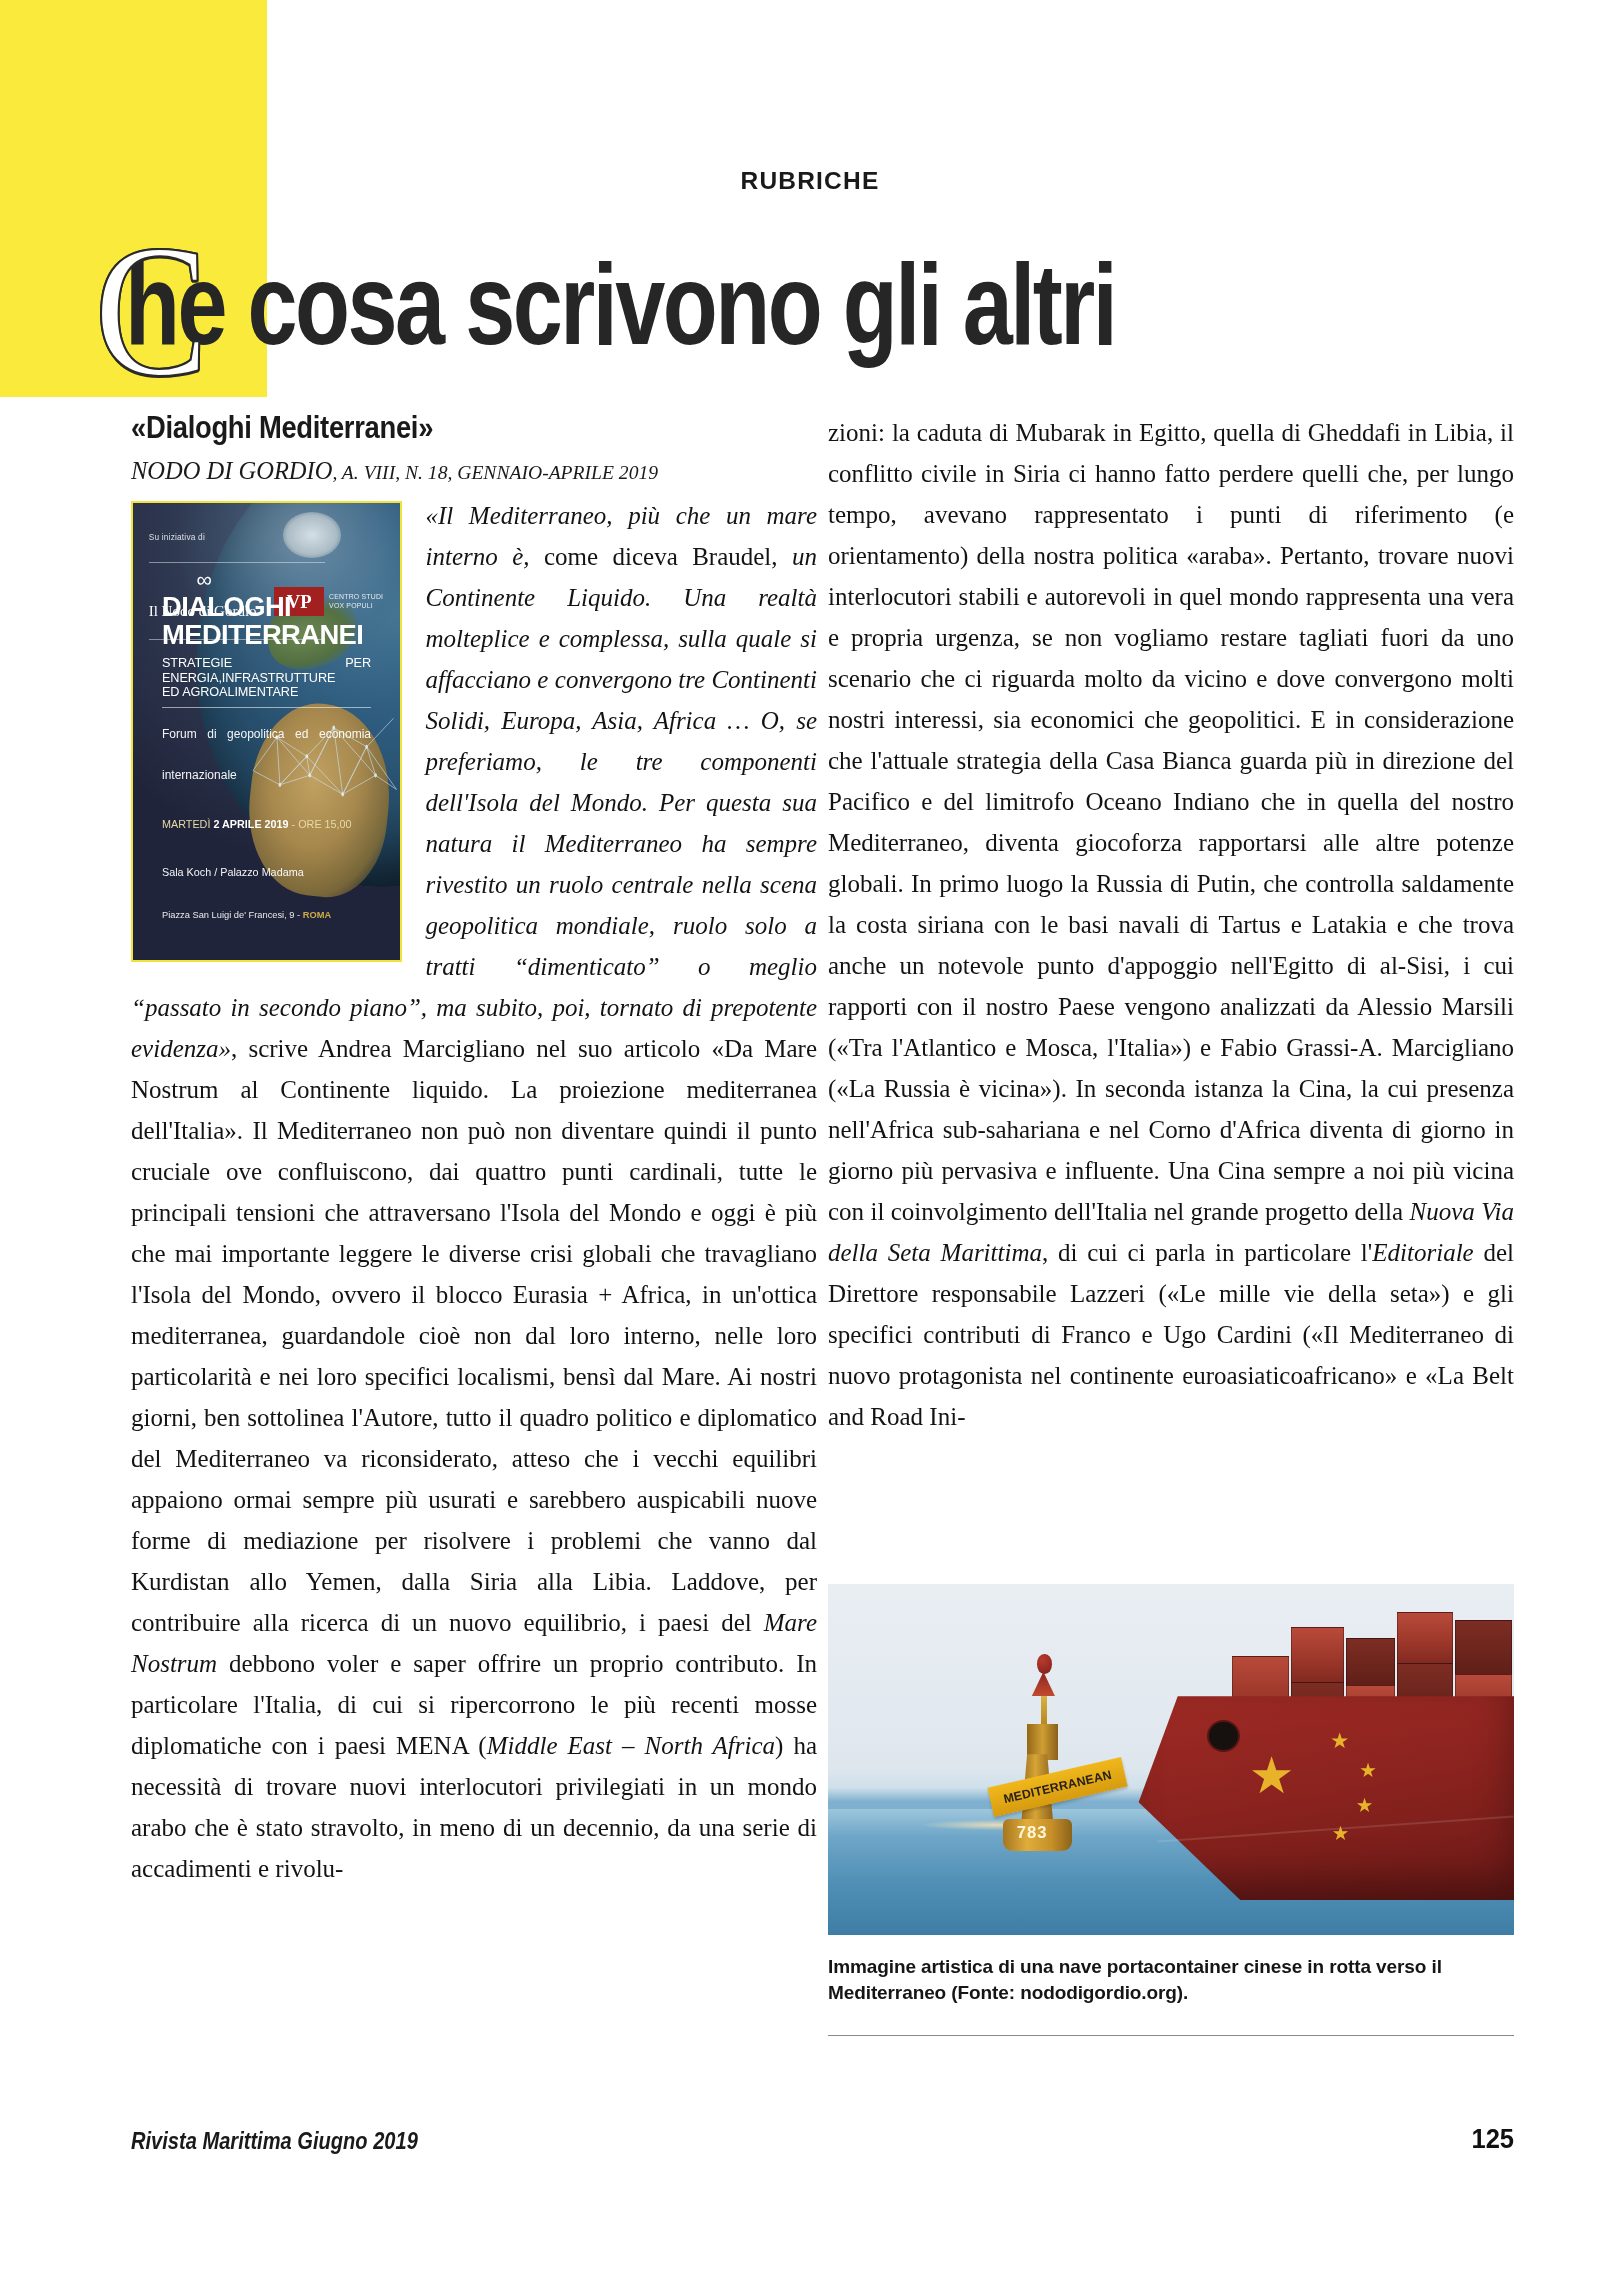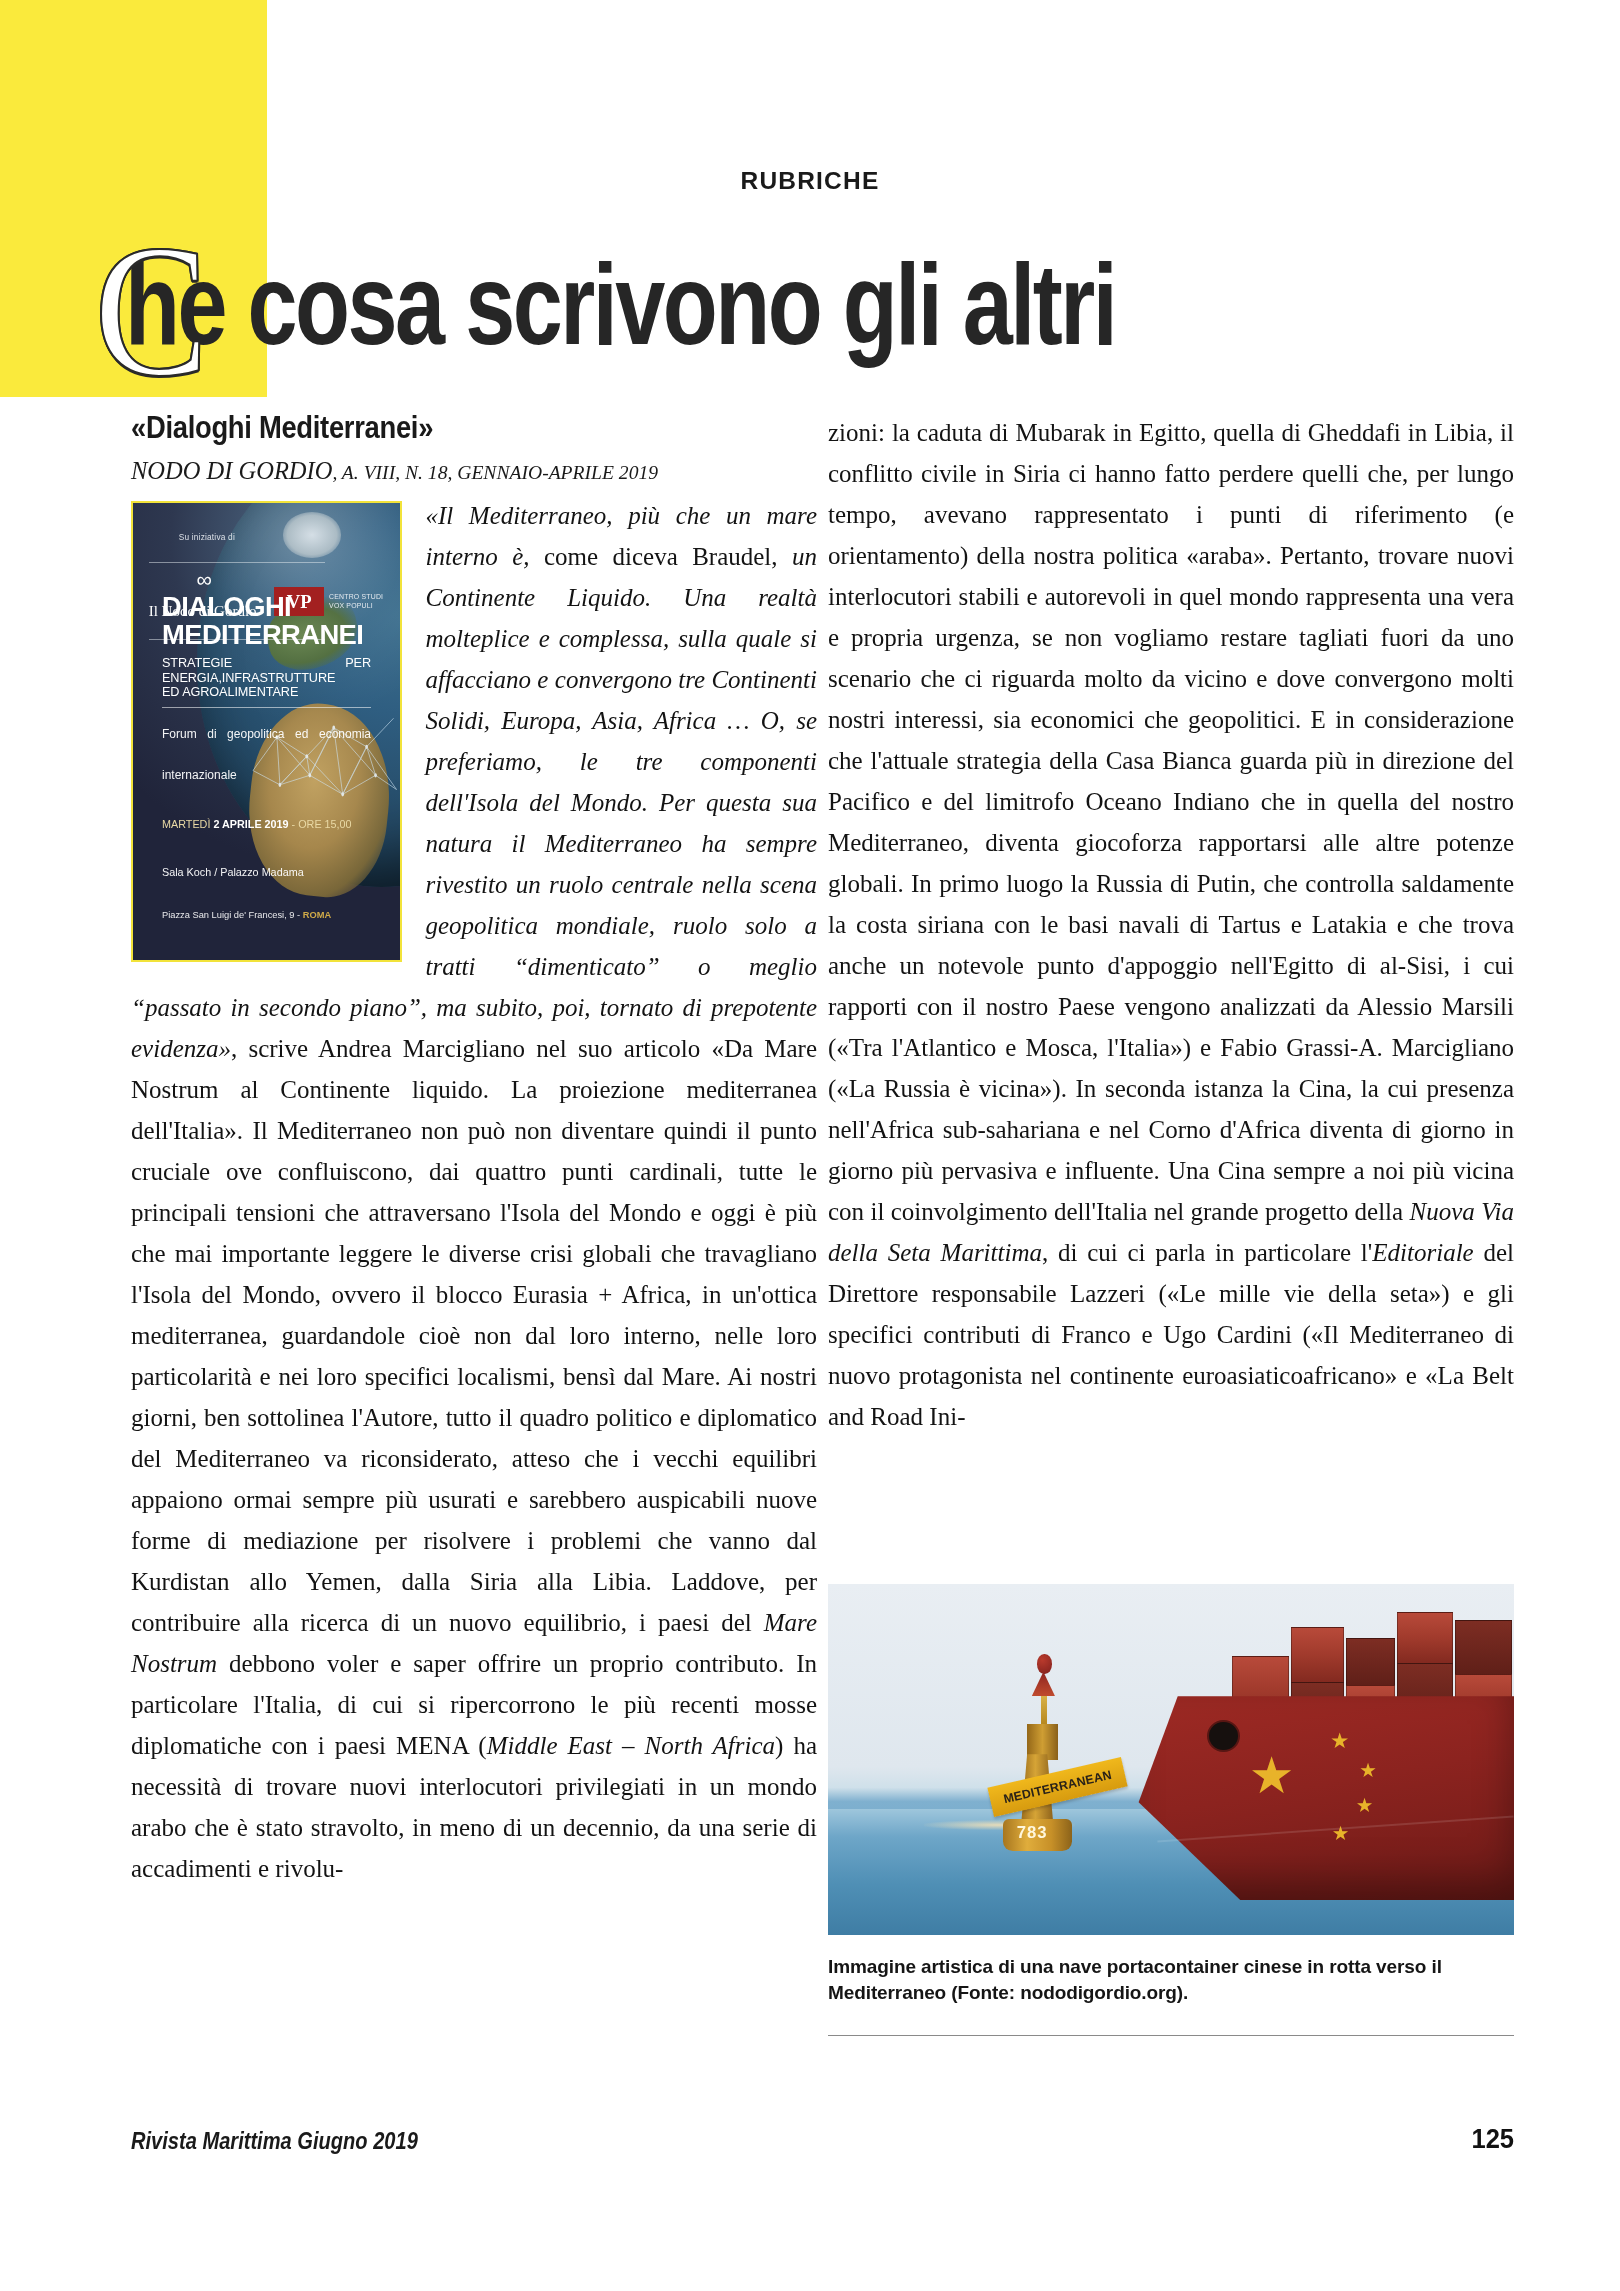--- a/index.html
+++ b/index.html
@@ -189,21 +189,20 @@
     position: absolute;
     left: 0; top: 0; right: 0;
     padding: 13.7px 15.7px 0 15.7px;
     color: #e9edf2;
   }
   .poster-initiative {
     font-family: "Liberation Sans", sans-serif;
     font-size: 8.3px;
     letter-spacing: 0.2px;
     opacity: .92;
-    margin-left: 30px;
   }
   .poster-rule {
     height: 1px; background: rgba(230,235,240,0.5);
     margin: 4.9px 0 7.8px 0; width: 176px;
   }
   .poster-rule2 {
     height: 1px; background: rgba(230,235,240,0.5);
     margin: 6.9px 0 0 0; width: 176px;
   }
   .logos { display: flex; align-items: center; gap: 17.6px; }

